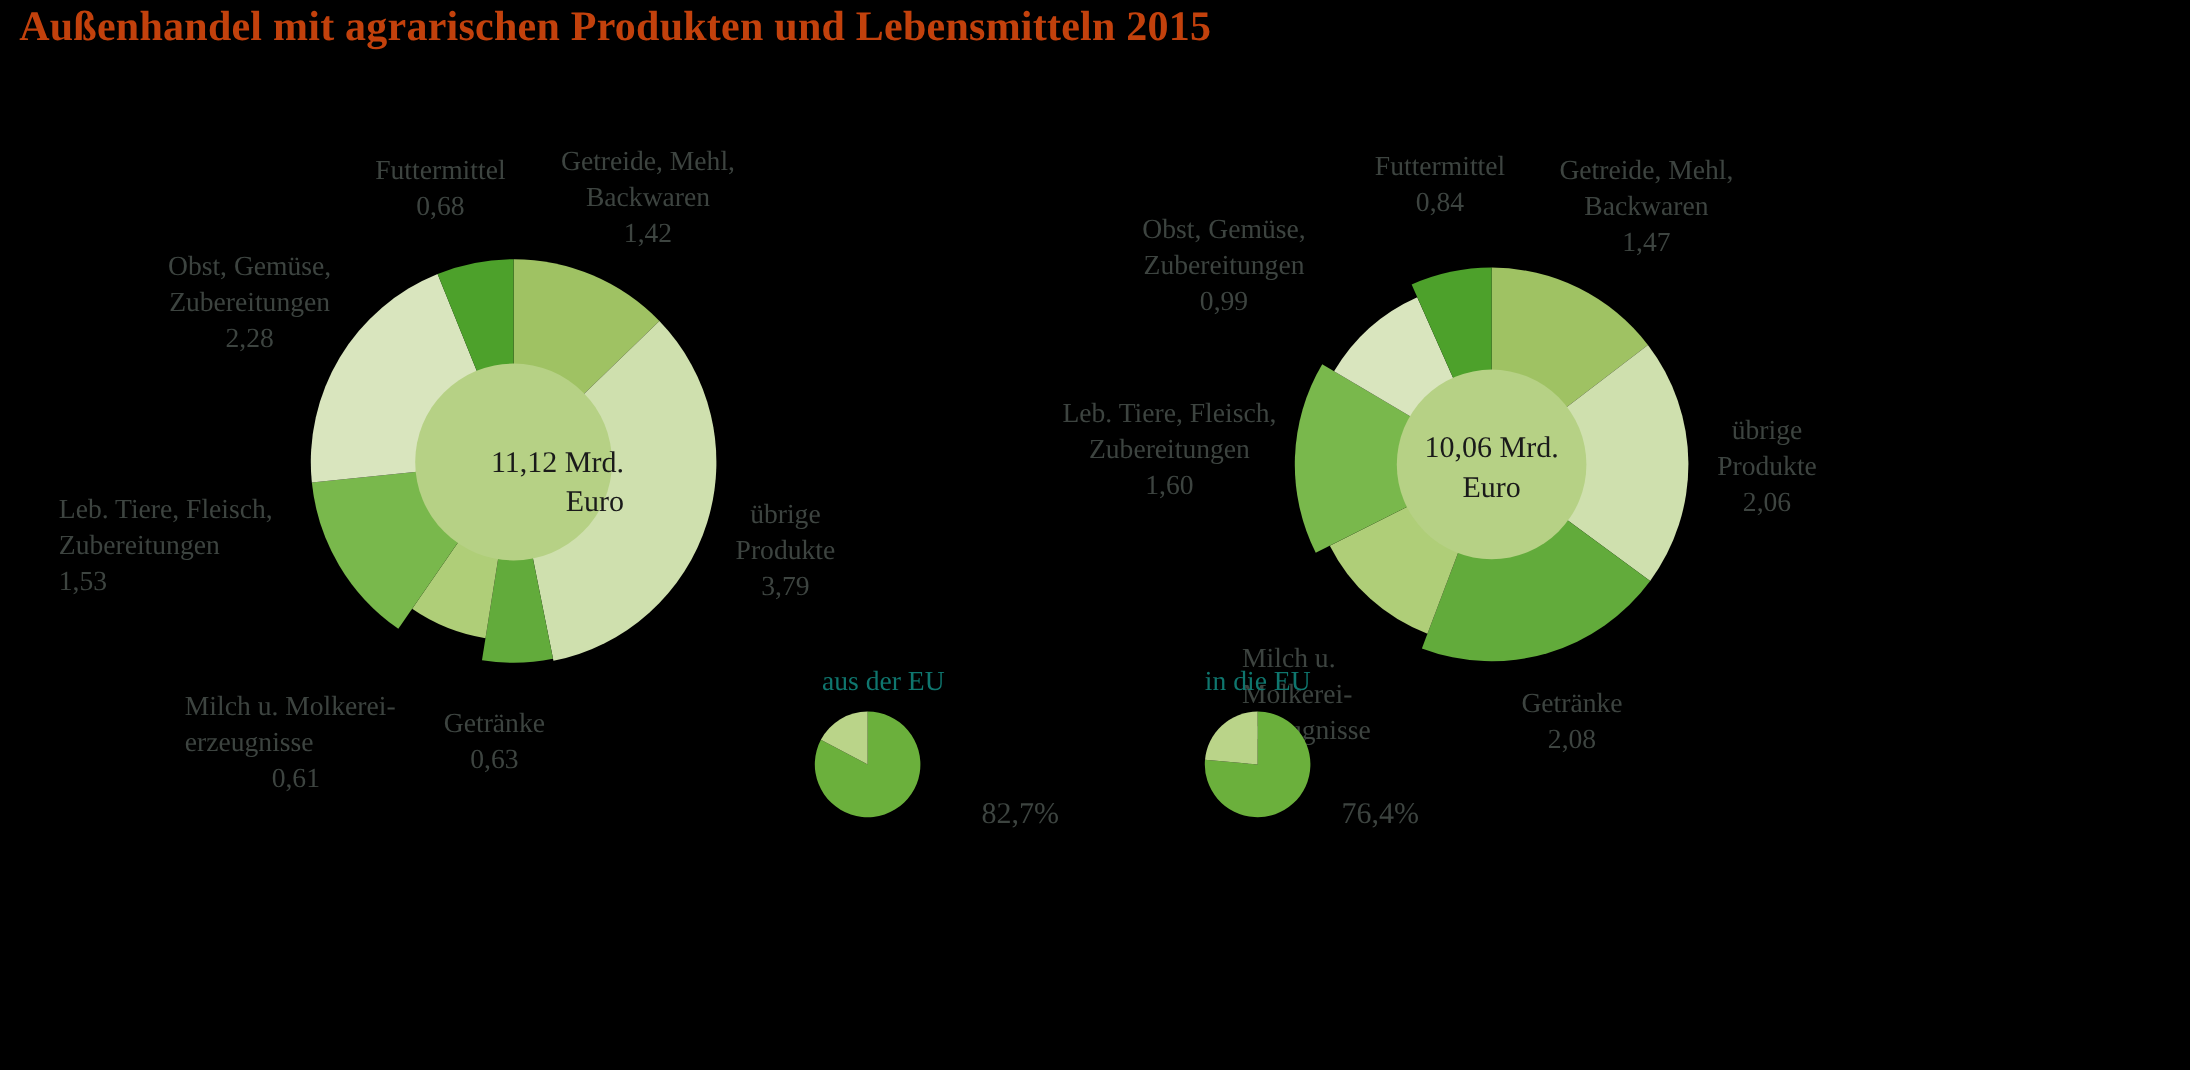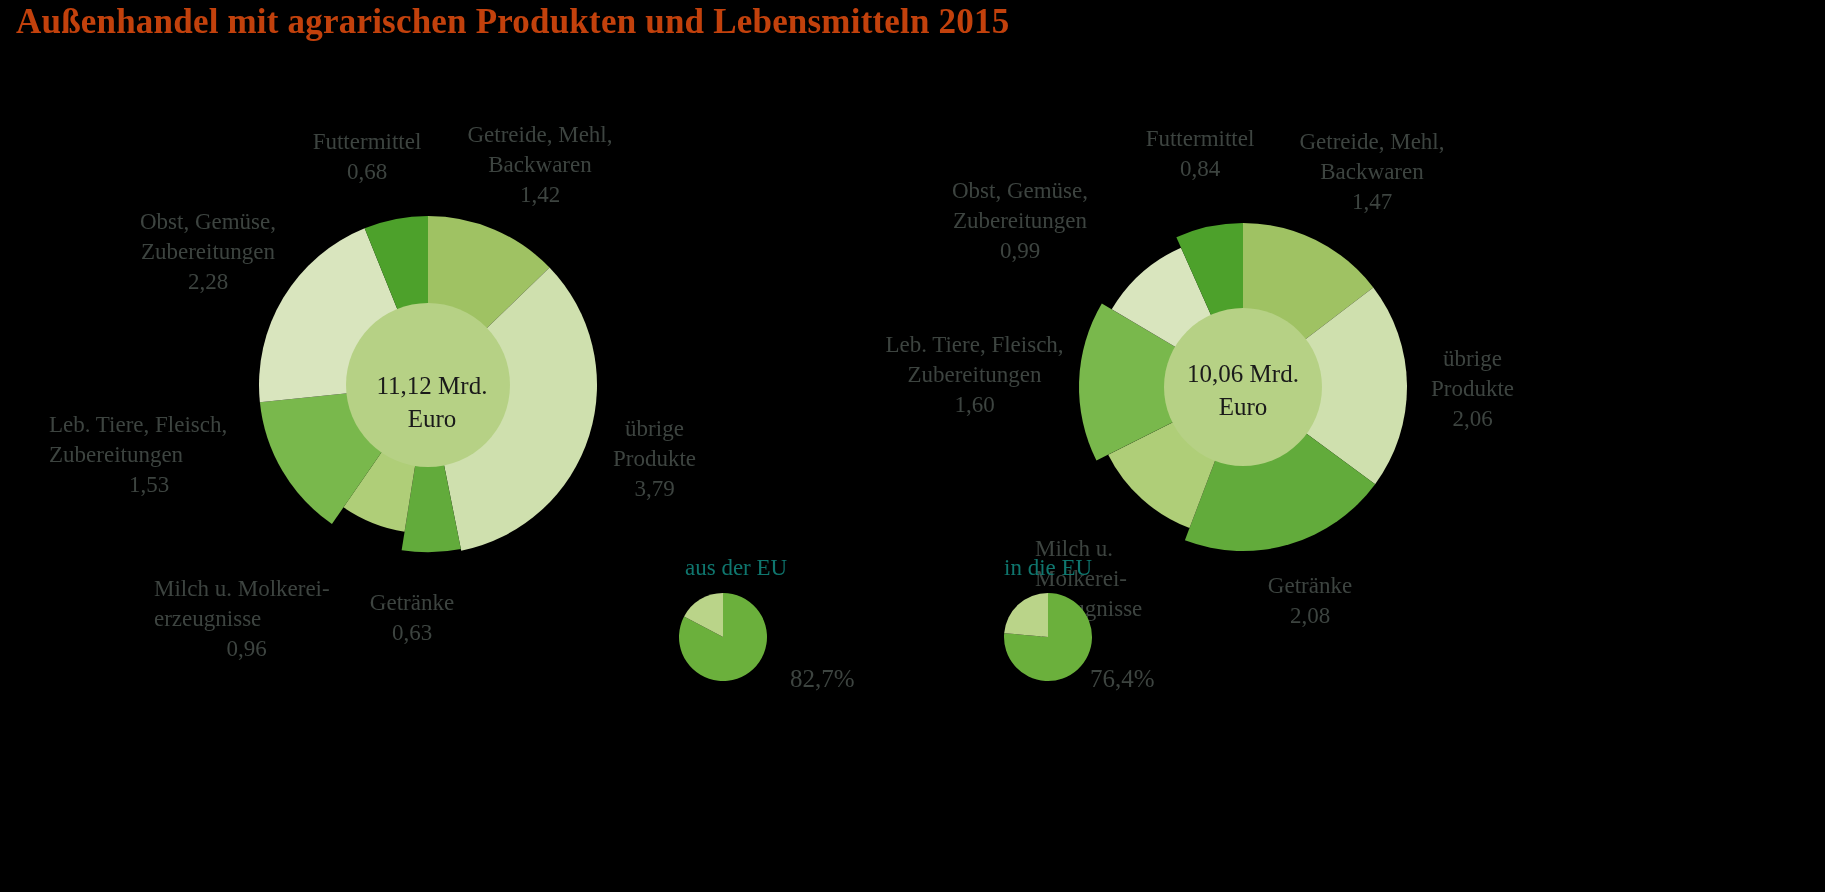--- a/index.html
+++ b/index.html
@@ -64,20 +64,21 @@
     font-size: 23px;
     font-family: "Liberation Serif", "DejaVu Serif", serif;
     white-space: nowrap;
   }
   .mini-pct {
     position: absolute;
     color: #3D4440;
     font-size: 25px;
     font-family: "Liberation Serif", "DejaVu Serif", serif;
     white-space: nowrap;
+    margin-left: 28px;
   }
 
   svg.donut, svg.minipie { position: absolute; overflow: visible; }
 </style>
 </head>
 <body>
 
 <div id="infographic">
 
   <div class="title">Außenhandel mit agrarischen Produkten und Lebensmitteln 2015</div>
@@ -86,21 +87,21 @@
       <path d="M 170 170 L 170 1 A 169 169 0 0 1 291.50944779545927 52.54169209271507 Z" fill="#9FC263"></path>
       <path d="M 170 170 L 291.50944779545927 52.54169209271507 A 169 169 0 0 1 203.20437151296142 335.7059736775631 Z" fill="#CFE0AE"></path>
       <path d="M 170 170 L 202.87232779783182 334.0489139407875 A 167.31 167.31 0 0 1 143.6402223003084 335.22045339370925 Z" fill="#62AB3B"></path>
       <path d="M 170 170 L 146.56908648916303 316.8626252388526 A 148.72 148.72 0 0 1 85.46422120035253 292.35742929114303 Z" fill="#AFCE78"></path>
       <path d="M 170 170 L 73.93661500040061 309.0425332853898 A 169 169 0 0 1 1.8733281952744107 187.1587361966461 Z" fill="#79B84C"></path>
       <path d="M 170 170 L 1.8733281952744107 187.1587361966461 A 169 169 0 0 1 106.6521376739224 13.321831965278847 Z" fill="#D9E5BE"></path>
       <path d="M 170 170 L 106.6521376739224 13.321831965278847 A 169 169 0 0 1 169.99999999999997 1 Z" fill="#4DA12B"></path>
       <circle cx="170" cy="170" r="82" fill="#B6D185"></circle>
     </svg>
 
-  <div class="center-label" style="left:332px; top:370px; width:200px;">
+  <div class="center-label" style="left:320px; top:370px; width:200px;text-align:right;">
     <span>11,12 Mrd.</span><br>
     <span>Euro</span>
   </div>
 
   <div class="lbl ctr" style="left:302px; top:127px; width:130px;">
     <span>Futtermittel</span>
     <span class="val">0,68</span>
   </div>
 
   <div class="lbl ctr" style="left:450px; top:120px; width:180px;">
@@ -111,27 +112,27 @@
 
   <div class="lbl ctr" style="left:118px; top:207px; width:180px;">
     <span>Obst, Gemüse,</span><br>
     <span>Zubereitungen</span>
     <span class="val">2,28</span>
   </div>
 
   <div class="lbl lft" style="left:49px; top:410px; width:220px;">
     <span>Leb. Tiere, Fleisch,</span><br>
     <span>Zubereitungen</span>
-    <span class="val" style="text-align:center; width:200px;">1,53</span>
+    <span class="val" style="width:200px;">1,53</span>
   </div>
 
   <div class="lbl lft" style="left:154px; top:574px; width:240px;">
     <span>Milch u. Molkerei-</span><br>
     <span>erzeugnisse</span>
-    <span class="val" style="text-align:center; width:185px;">0,96</span>
+    <span class="val" style="text-align:center; width:185px;">0,61</span>
   </div>
 
   <div class="lbl ctr" style="left:342px; top:588px; width:140px;">
     <span>Getränke</span>
     <span class="val">0,63</span>
   </div>
 
   <div class="lbl ctr" style="left:582px; top:414px; width:145px;">
     <span>übrige</span><br>
     <span>Produkte</span>

